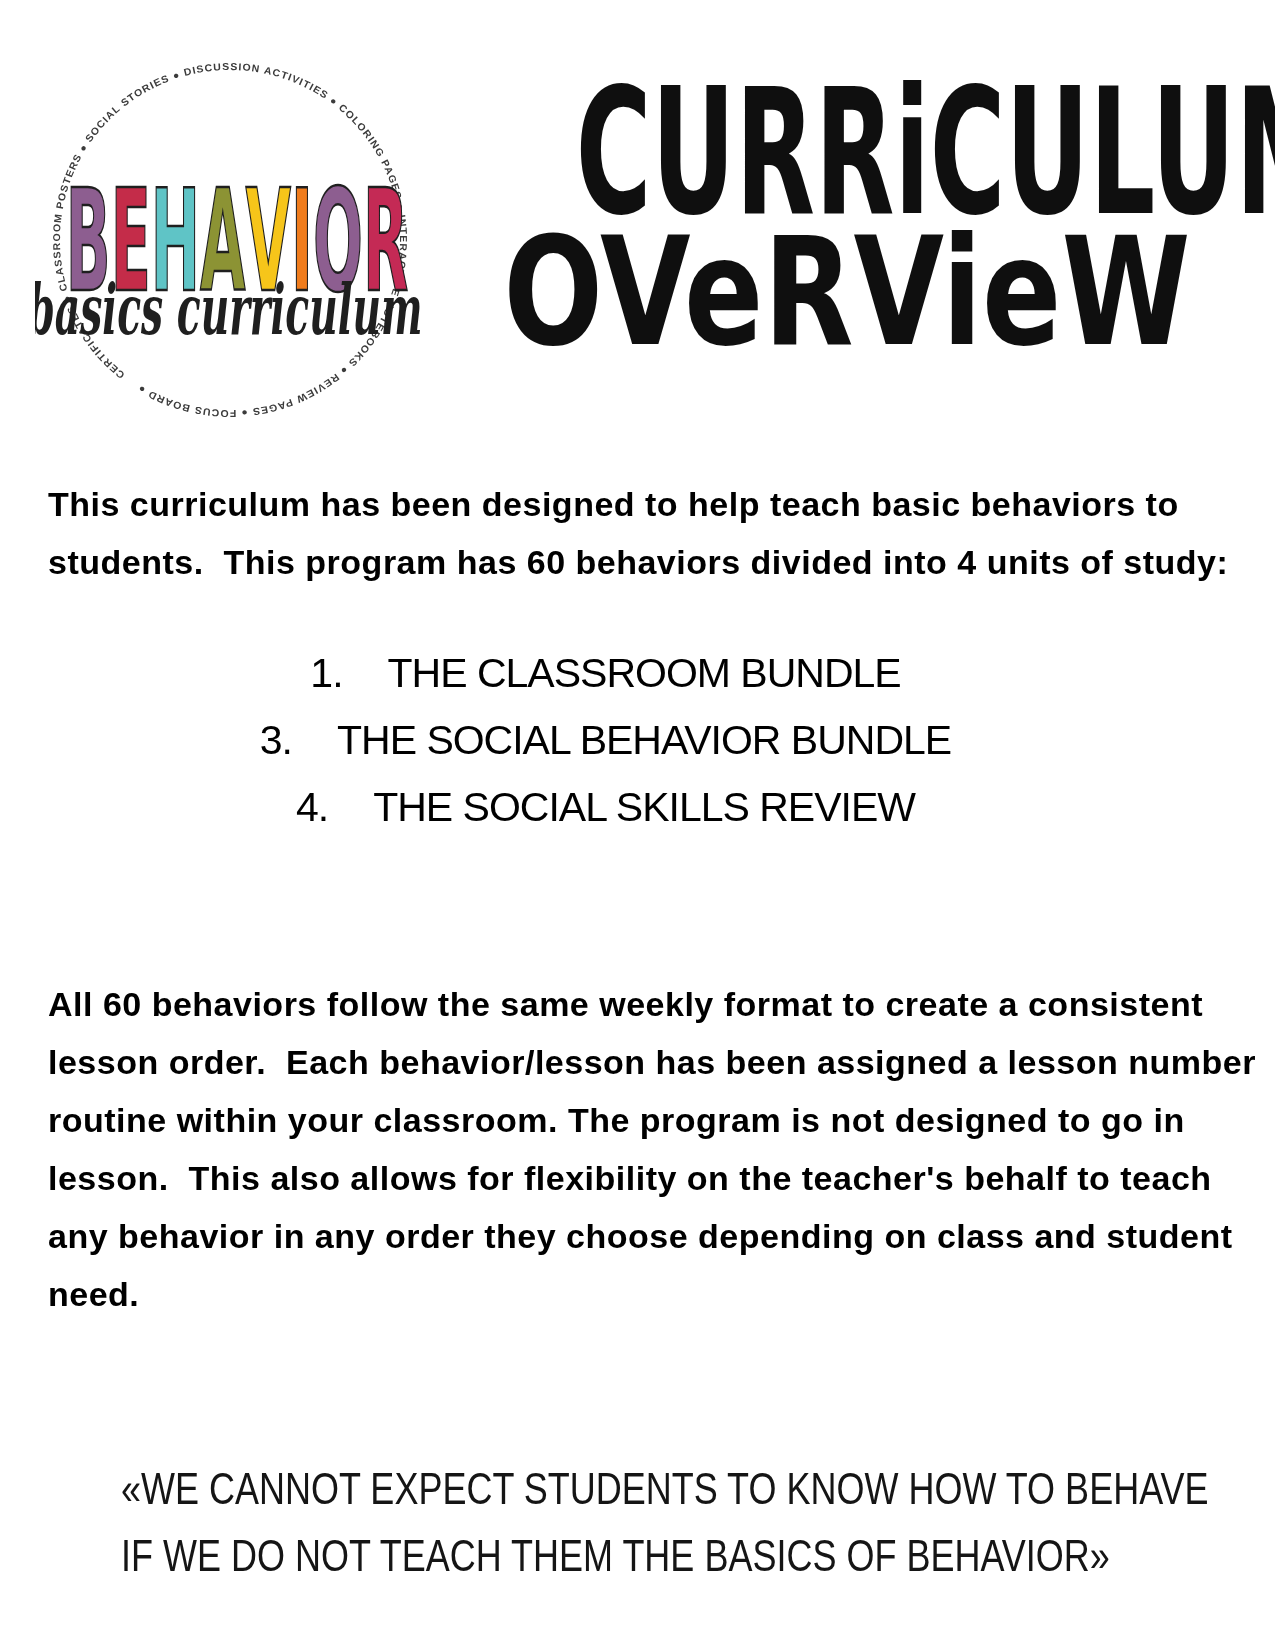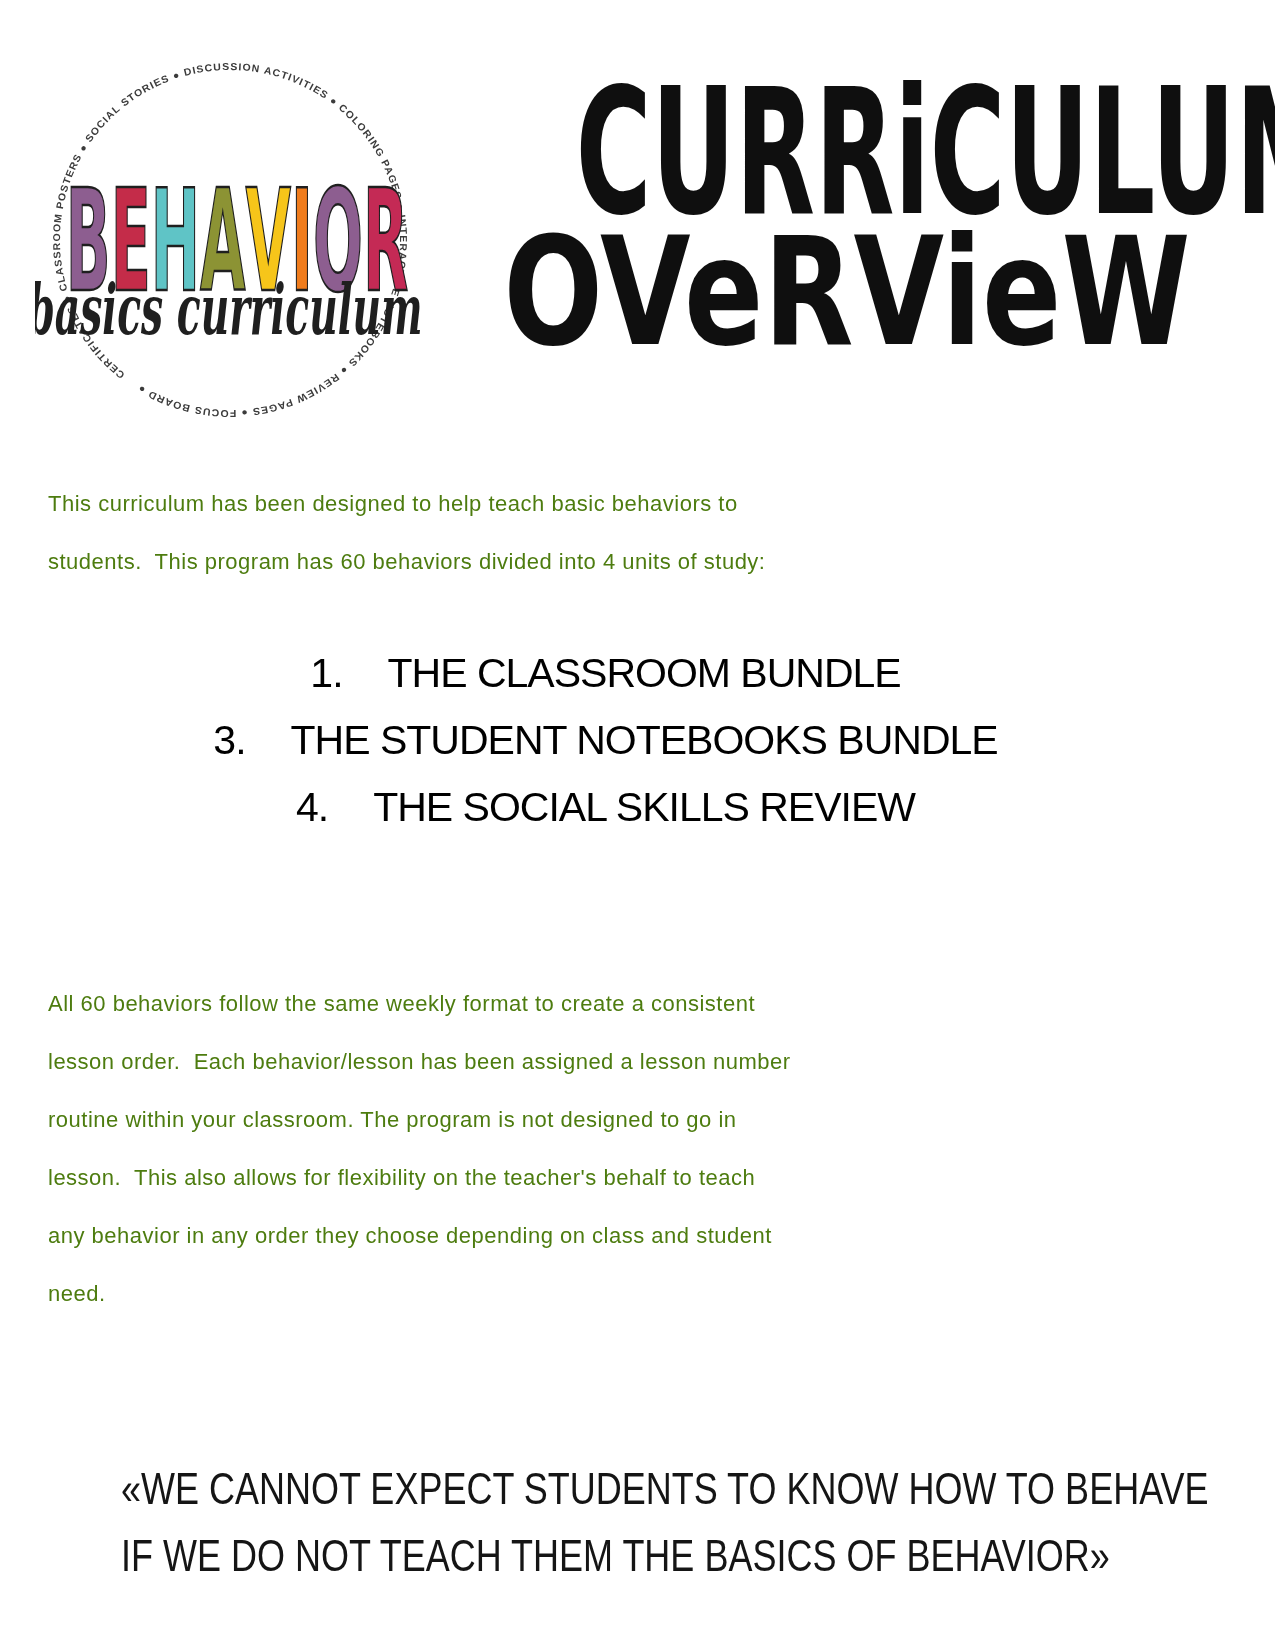--- a/index.html
+++ b/index.html
@@ -21,22 +21,22 @@
     text-align:center;white-space:nowrap;
     font-family:"DejaVu Sans",sans-serif;
     font-weight:bold;color:#0f0f0f;
   }
   .title-line.l1{top:65px;font-size:175px;line-height:175px;transform:scaleX(0.59);transform-origin:50% 50%;}
   .title-line.l2{top:217px;font-size:150px;line-height:150px;transform:scaleX(0.78);transform-origin:50% 50%;}
   
   .para{position:absolute;left:48px;width:1150px;}
   .para .line{
     white-space:pre;
-    font-size:22px;line-height:58px;
-    letter-spacing:0.5px;color:#4d7c0f;
+    font-size:34px;line-height:58px;
+    letter-spacing:0.5px;color:#000000;font-weight:bold;
   }
   .intro{top:475px;}
   .bodytext{top:975px;}
   
   .bundles{position:absolute;left:48px;top:640px;width:1115px;text-align:center;}
   .bundle-item{
     font-size:41px;line-height:67px;letter-spacing:-1px;
     color:#000000;white-space:pre;
   }
   .bundle-number{display:inline-block;margin-right:45px;}
@@ -75,21 +75,21 @@
     <div class="title-line l2">OVeRVieW</div>
   </div>
 
   <div class="para intro">
     <div class="line">This curriculum has been designed to help teach basic behaviors to</div>
     <div class="line">students.  This program has 60 behaviors divided into 4 units of study:</div>
   </div>
 
   <div class="bundles">
     <div class="bundle-item"><span class="bundle-number">1.</span><span>THE CLASSROOM BUNDLE</span></div>
-    <div class="bundle-item"><span class="bundle-number">3.</span><span>THE STUDENT NOTEBOOKS BUNDLE</span></div>
+    <div class="bundle-item"><span class="bundle-number">3.</span><span>THE SOCIAL BEHAVIOR BUNDLE</span></div>
     <div class="bundle-item"><span class="bundle-number">4.</span><span>THE SOCIAL SKILLS REVIEW</span></div>
   </div>
 
   <div class="para bodytext">
     <div class="line">All 60 behaviors follow the same weekly format to create a consistent</div>
     <div class="line">lesson order.  Each behavior/lesson has been assigned a lesson number</div>
     <div class="line">routine within your classroom. The program is not designed to go in</div>
     <div class="line">lesson.  This also allows for flexibility on the teacher's behalf to teach</div>
     <div class="line">any behavior in any order they choose depending on class and student</div>
     <div class="line">need.</div>

